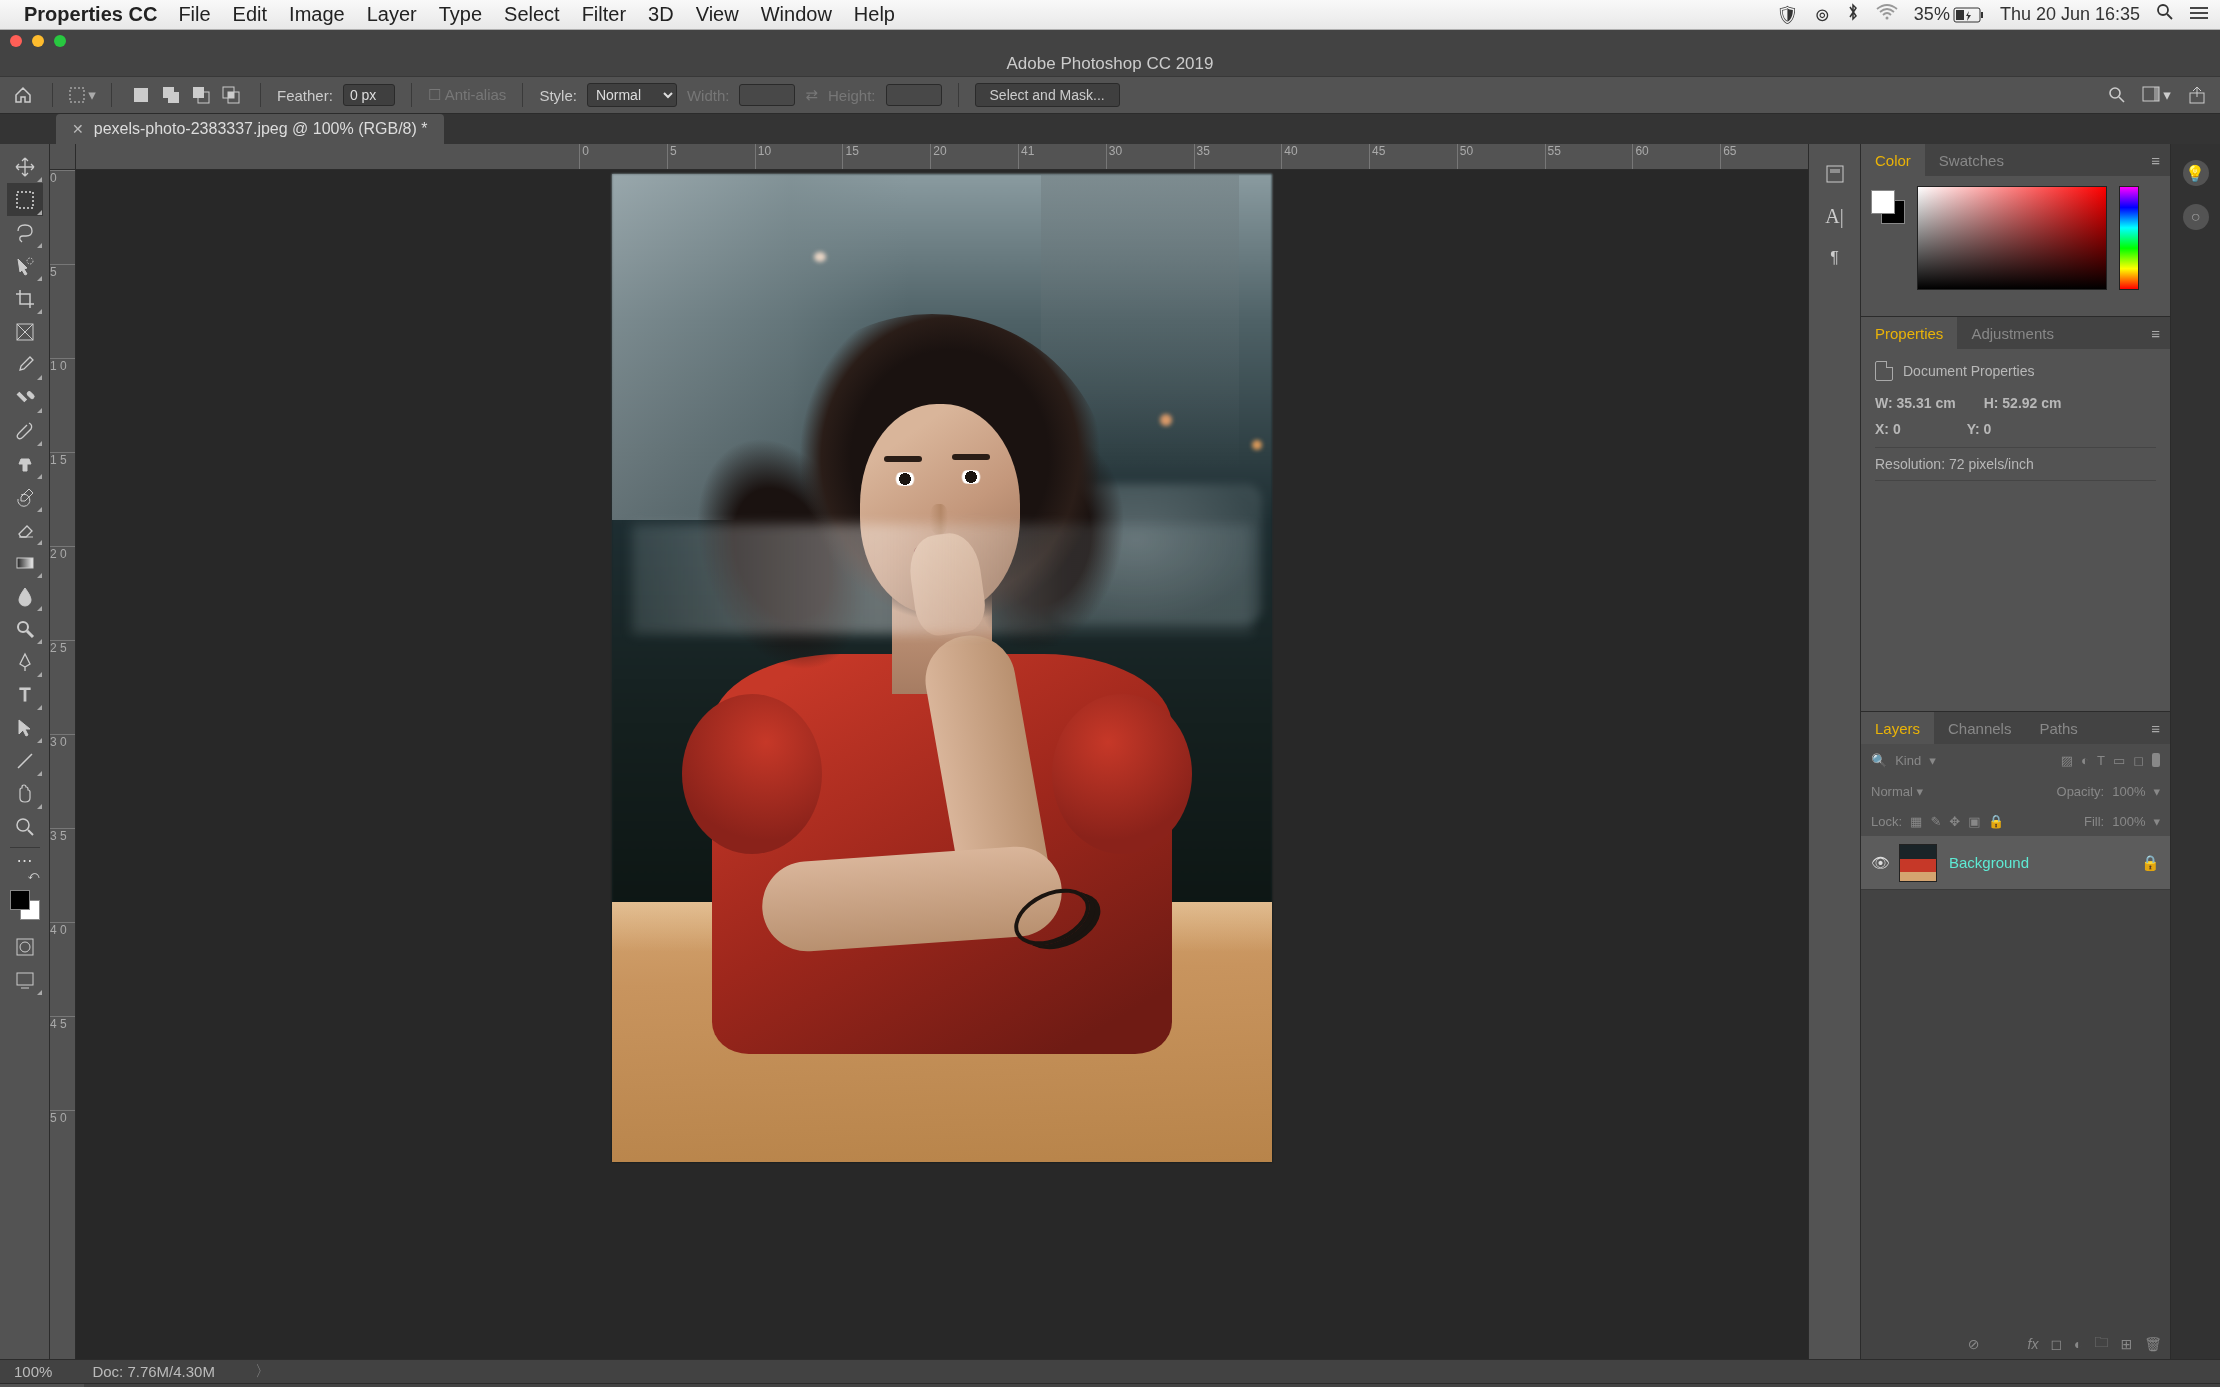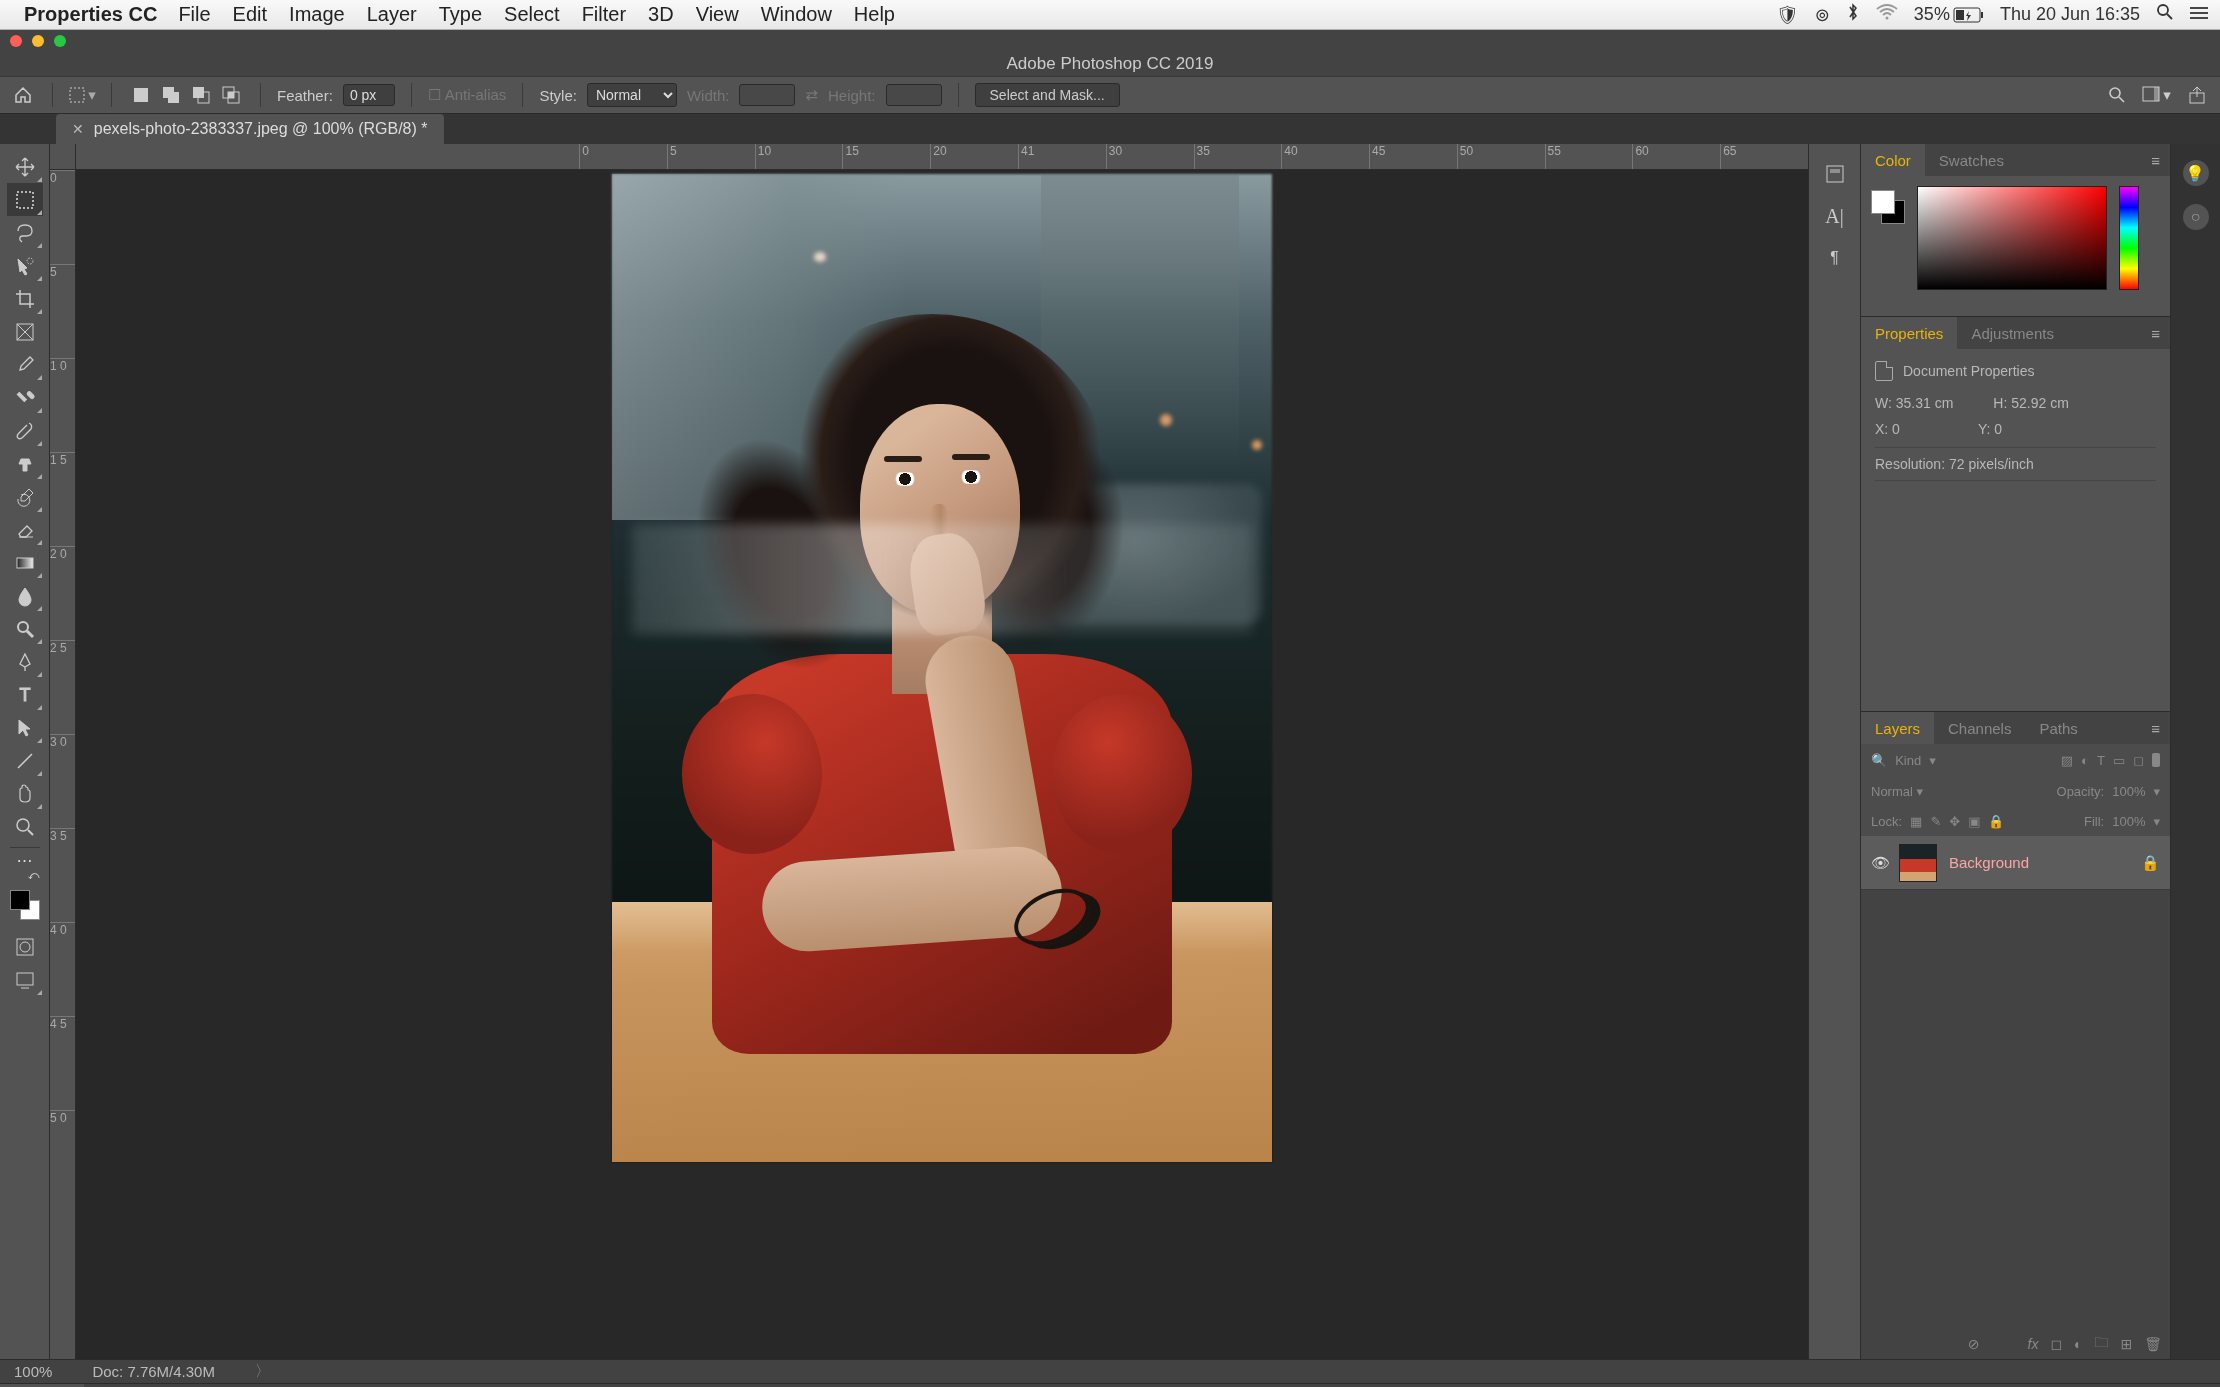--- a/index.html
+++ b/index.html
@@ -104,36 +104,36 @@
 
 .colorpanel{height:140px;padding:10px;display:flex;gap:12px;align-items:flex-start;}
 .colorpanel .sw{width:34px;height:34px;position:relative;margin-top:4px;}
 .colorpanel .sw .fg{position:absolute;top:0;left:0;width:24px;height:24px;background:#fff;border:1px solid #888;z-index:2;}
 .colorpanel .sw .bg{position:absolute;bottom:0;right:0;width:24px;height:24px;background:#000;border:1px solid #888;}
 .colorpanel .field{width:190px;height:104px;background:linear-gradient(to top,#000,transparent),linear-gradient(to right,#fff,#f00);border:1px solid #222;}
 .colorpanel .hue{width:20px;height:104px;background:linear-gradient(#f0f,#00f,#0ff,#0f0,#ff0,#f00);border:1px solid #222;}
 
 .proppanel{border-top:1px solid #2b2b2b;flex:0 0 auto;}
 .proppanel .body{padding:12px 14px;font-size:14px;color:#b8b8b8;}
-.proppanel .body .row{display:flex;gap:40px;margin-bottom:10px;}
+.proppanel .body .row{display:flex;gap:28px;margin-bottom:10px;font-weight:bold;}
 .proppanel .body .hdr{display:flex;align-items:center;gap:10px;margin-bottom:14px;}
 .proppanel .body .hdr .ico{width:18px;height:20px;border:1.5px solid #aaa;border-radius:2px;position:relative;}
 .proppanel .body .hdr .ico::after{content:"";position:absolute;top:-1px;right:-1px;width:6px;height:6px;border-left:1.5px solid #aaa;border-bottom:1.5px solid #aaa;background:#535353;}
 .proppanel .body hr{border:none;border-top:1px solid #454545;margin:8px 0;}
 .proppanel .fill{height:210px;}
 
 .layerpanel{border-top:1px solid #2b2b2b;flex:1;display:flex;flex-direction:column;}
 .layerpanel .optrow{height:32px;display:flex;align-items:center;padding:0 10px;gap:8px;background:#4c4c4c;font-size:13px;color:#888;}
 .layerpanel .optrow .spacer{flex:1;}
 .layerpanel .optrow2{height:30px;display:flex;align-items:center;padding:0 10px;gap:8px;background:#4c4c4c;font-size:13px;color:#888;}
 .layerpanel .layerlist{flex:1;background:#434343;overflow:auto;}
 .layerpanel .layer{height:54px;background:#5c5c5c;display:flex;align-items:center;padding:0 10px;gap:12px;border-bottom:1px solid #3a3a3a;}
 .layerpanel .layer .eye{width:16px;color:#ddd;}
 .layerpanel .layer .thumb{width:38px;height:38px;background:linear-gradient(#1a2428 40%,#c63828 40% 75%,#d4a470 75%);border:1px solid #222;}
-.layerpanel .layer .name{font-size:15px;color:#fca5a5;}
+.layerpanel .layer .name{font-size:15px;color:#5eead4;}
 .layerpanel .layer .lock{margin-left:auto;color:#aaa;}
 .layerpanel .foot{height:30px;background:#434343;display:flex;align-items:center;justify-content:flex-end;padding:0 8px;gap:12px;color:#888;font-size:14px;}
 
 
 .farstrip{width:50px;background:#323232;border-left:1px solid #2b2b2b;display:flex;flex-direction:column;align-items:center;gap:18px;padding-top:16px;}
 .farstrip div{width:26px;height:26px;border-radius:50%;display:flex;align-items:center;justify-content:center;color:#999;}
 
 
 .statusbar{height:24px;background:#424242;color:#bbb;font-size:15px;display:flex;align-items:center;padding:0 14px;gap:40px;border-top:1px solid #2b2b2b;}
 .statusbar .chev{color:#888;}

